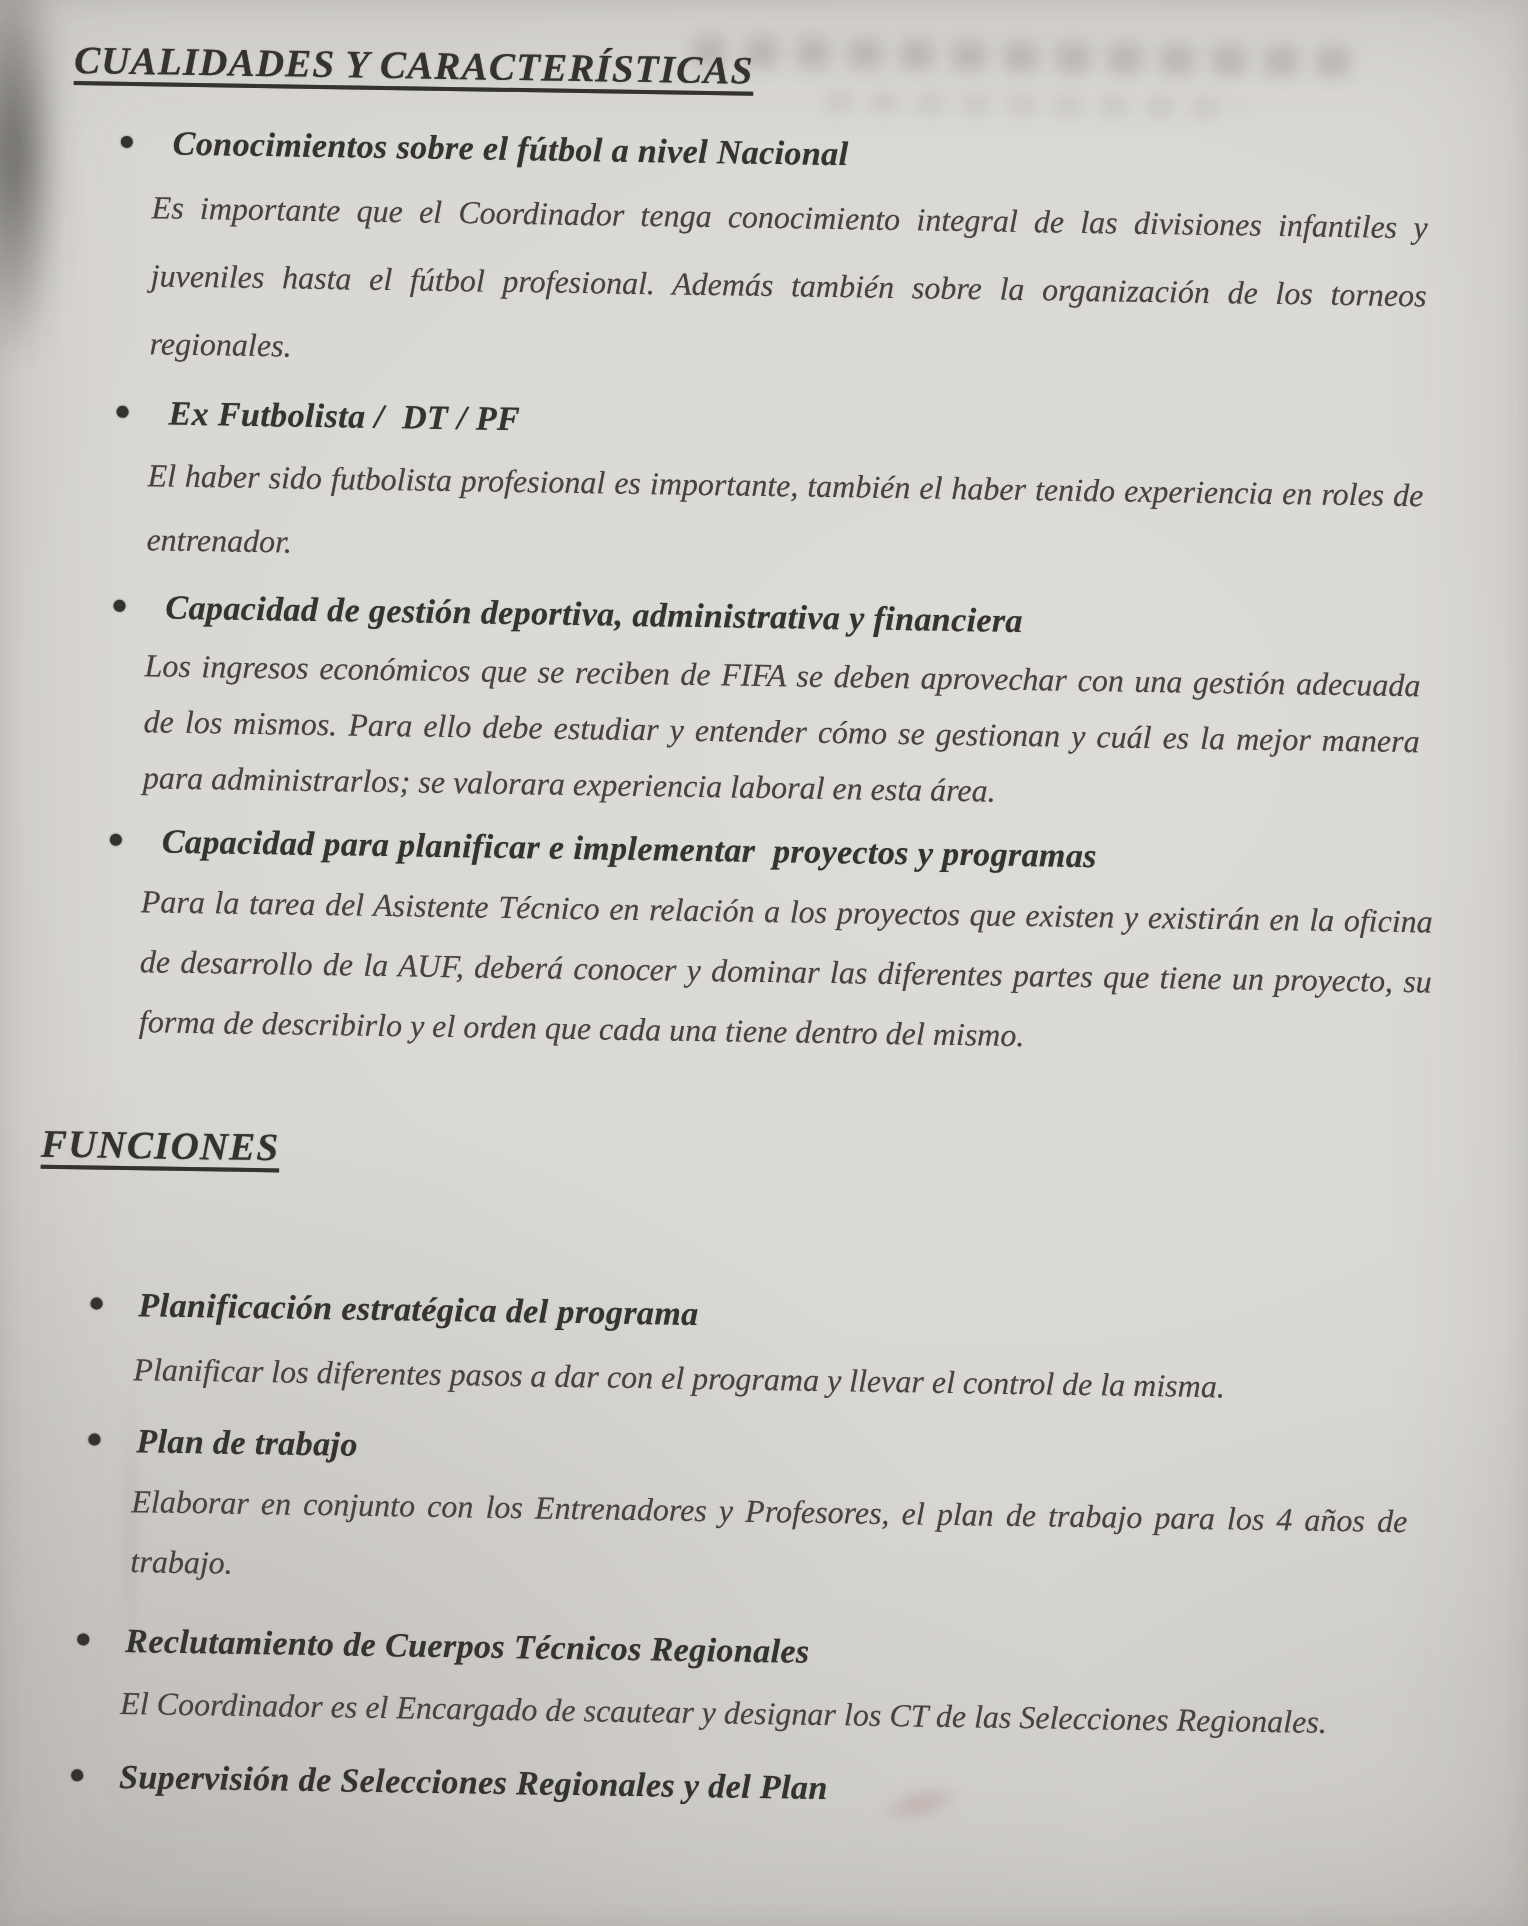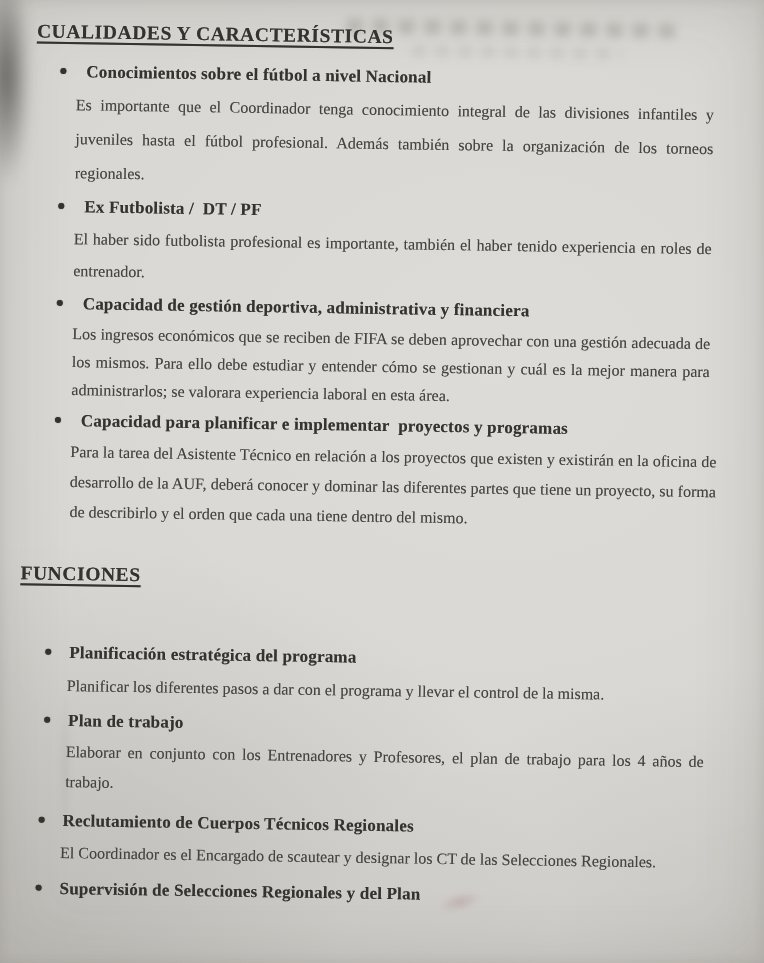--- a/index.html
+++ b/index.html
@@ -13,20 +13,21 @@
     font-family:"Liberation Serif","DejaVu Serif",serif;
     background:#b8b6b2;
   }
   .photo{
     position:relative;width:764px;height:963px;overflow:hidden;
     background:
       radial-gradient(1100px 900px at 65% 38%, rgba(255,255,255,.14), rgba(255,255,255,0) 60%),
       radial-gradient(900px 700px at 8% 96%, rgba(64,60,54,.16), rgba(64,60,54,0) 55%),
       radial-gradient(700px 500px at 100% 100%, rgba(64,60,54,.10), rgba(64,60,54,0) 60%),
       var(--paper);
+    font-style: italic;
   }
   .photo::after{ 
     content:"";position:absolute;inset:0;pointer-events:none;
     box-shadow:inset 0 0 70px rgba(70,66,58,.18), inset 0 0 12px rgba(70,66,58,.10);
   }
   .edge-shadow-tl{
     position:absolute;left:-16px;top:-34px;width:46px;height:220px;
     background:radial-gradient(closest-side, rgba(28,27,25,.62), rgba(28,27,25,0));
     filter:blur(7px);
   }

